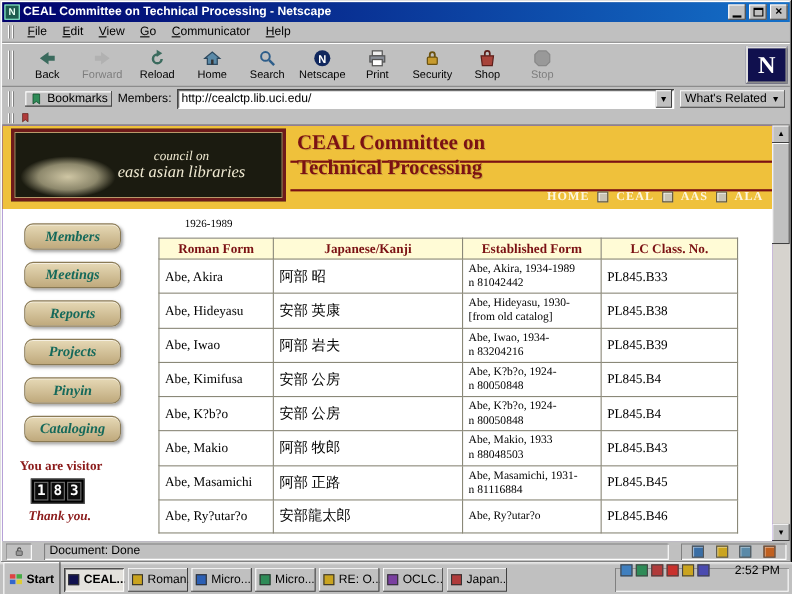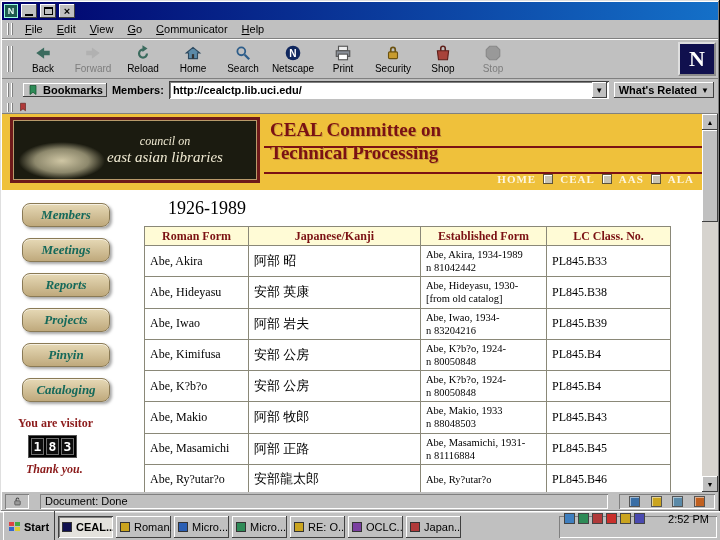--- a/index.html
+++ b/index.html
@@ -37,21 +37,21 @@
   .tool-btn{width:50px;display:flex;flex-direction:column;align-items:center;justify-content:flex-start;
     gap:1px;padding-top:3px;font-size:10px;color:#000;}
   .tool-btn.disabled{color:#7d7d7d;}
   .tool-btn.disabled svg{opacity:.45;filter:grayscale(1);}
   .tool-icon{width:18px;height:18px;}
   .tool-icon svg{width:18px;height:18px;display:block;}
   .n-logo{margin-left:auto;width:38px;height:34px;align-self:center;background:#10104e;
     border:2px outset #dfdfdf;display:flex;align-items:center;justify-content:center;
     color:#fff;font-family:"Liberation Serif",serif;font-weight:bold;font-size:22px;}
 
-  .locbar{height:22px;flex:0 0 22px;display:flex;align-items:center;gap:5px;padding:1px 4px 1px 2px;background:#c0c0c0;font-weight:bold;}
+  .locbar{height:22px;flex:0 0 22px;display:flex;align-items:center;gap:5px;padding:1px 4px 1px 2px;background:#c0c0c0;}
   .bm-btn{display:flex;align-items:center;gap:4px;font-size:11px;padding:1px 4px;}
   .bm-btn svg{width:12px;height:12px;}
   .loc-label{font-size:11px;}
   .loc-field{flex:1;height:18px;background:#fff;display:flex;align-items:center;
     box-shadow:inset 1px 1px 0 #404040,inset -1px -1px 0 #fff,inset 2px 2px 0 #808080;
     font-size:11px;padding:0 2px 0 4px;}
   .loc-url{flex:1;white-space:nowrap;overflow:hidden;}
   .drop-btn{width:15px;height:16px;flex:0 0 15px;display:flex;align-items:center;justify-content:center;font-size:8px;}
   .wr-btn{display:flex;align-items:center;gap:4px;font-size:11px;padding:2px 5px;}
   .wr-arrow{font-size:8px;}
@@ -93,21 +93,21 @@
     color:#15695a;font-family:"Liberation Serif",serif;font-style:italic;font-weight:bold;font-size:13px;cursor:pointer;}
   .visitor{margin:14px 0 0 16px;color:#8b1a1a;font-family:"Liberation Serif",serif;
     font-weight:bold;font-size:12px;}
   .counter{display:inline-flex;gap:2px;background:#000;padding:2px;margin:4px 0 2px 26px;border:1px solid #555;}
   .digit{width:13px;height:17px;background:#0d0d0d;color:#fff;border:1px solid #6f6f6f;
     display:flex;align-items:center;justify-content:center;
     font-family:"DejaVu Sans Mono",monospace;font-size:13px;font-weight:bold;}
   .thanks{margin:2px 0 0 24px;color:#8b1a1a;font-family:"Liberation Serif",serif;font-weight:bold;font-size:12px;font-style:italic;}
 
   .main{flex:1;padding:8px 4px 0 2px;overflow:hidden;}
-  .heading{font-family:"Liberation Serif",serif;font-size:18px;color:#000;margin:0 0 7px 26px;}
+  .heading{font-family:"Liberation Serif",serif;font-size:10px;color:#000;margin:0 0 7px 26px;}
   table.authority{border-collapse:collapse;margin-left:2px;}
   .authority th,.authority td{border:1px solid #8a8878;font-family:"Liberation Serif",serif;}
   .authority th{background:#fffbd6;color:#7b1113;font-size:12px;font-weight:bold;height:19px;padding:1px 4px;}
   .authority td{font-size:12px;padding:2px 5px;height:30px;vertical-align:middle;color:#000;background:#fff;}
   .col-roman{width:104px;}
   .col-kanji{width:172px;}
   .col-est{width:126px;}
   .col-lc{width:124px;}
   td.cell-est{font-size:10.5px;white-space:pre-line;line-height:1.25;}
   td.cell-kanji{font-size:13px;}
@@ -141,20 +141,21 @@
   .tray-icon{width:11px;height:11px;border:1px solid #444;}
   .clock{margin-left:4px;}
 </style>
 </head>
 <body>
 
 <div class="window">
 
   <div class="titlebar">
     <span class="app-icon">N</span>
+    <span class="title">CEAL Committee on Technical Processing - Netscape</span>
     <span class="tb-btn raised-thin">
         <span class="glyph-min"></span>
       </span>
     <span class="tb-btn raised-thin">
         <span class="glyph-max"></span>
       </span>
     <span class="tb-btn raised-thin">
         <span class="glyph-x">×</span>
       </span>
   </div>

